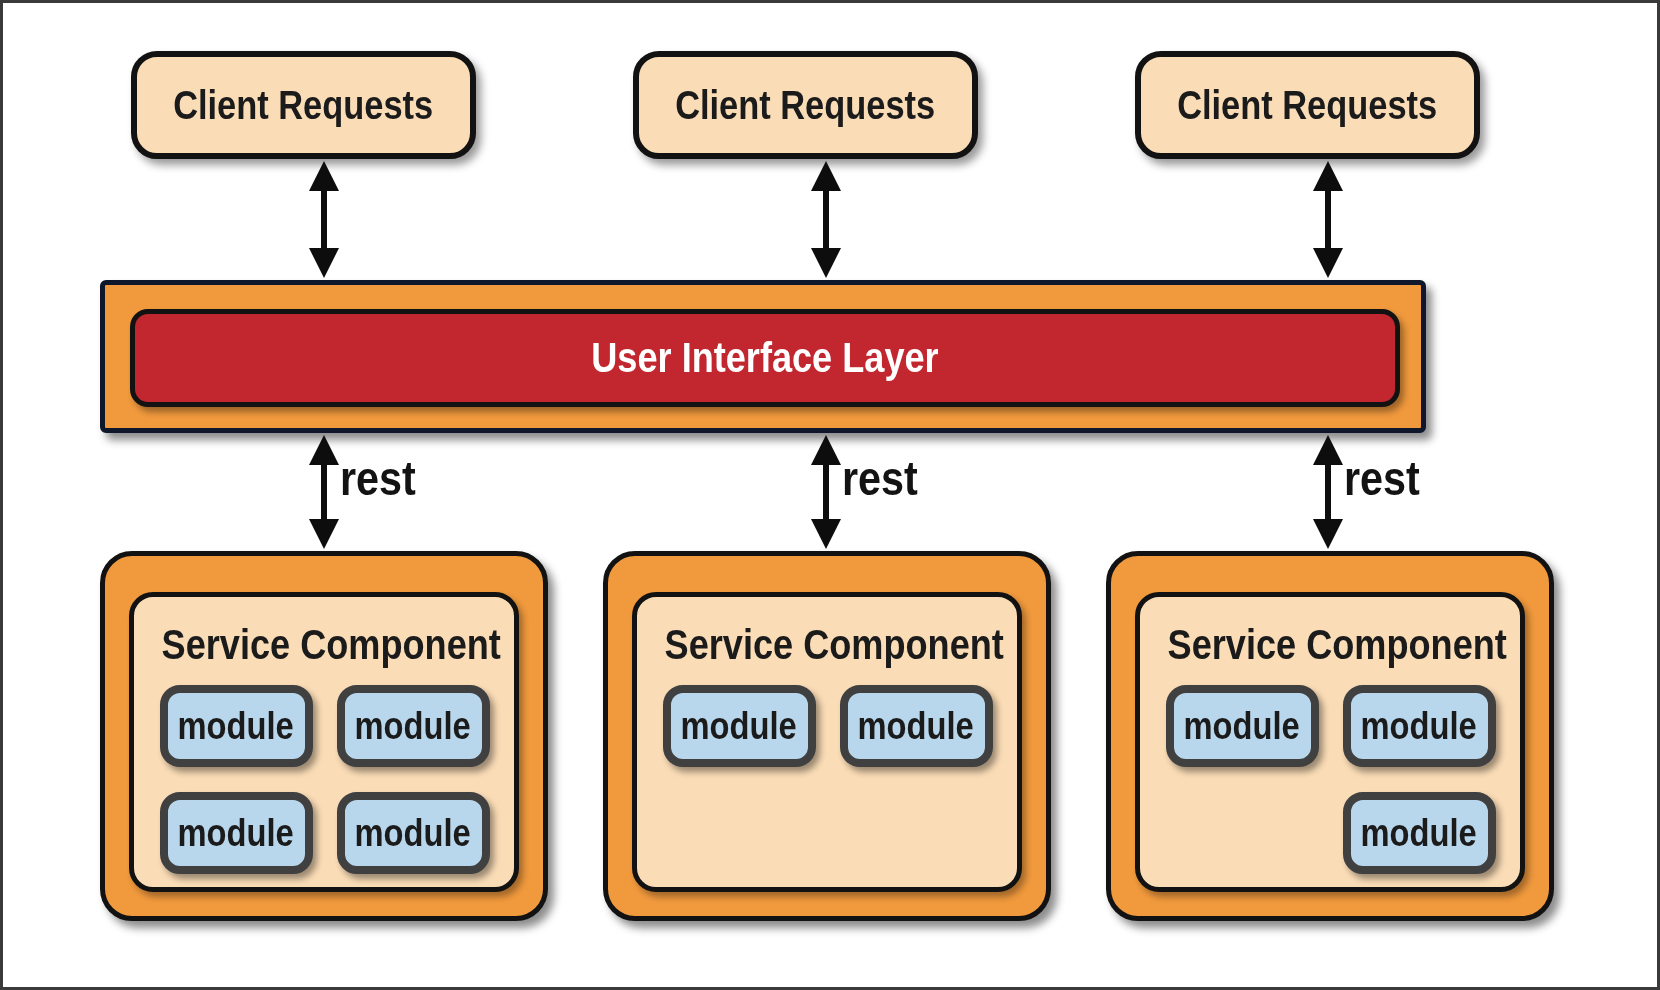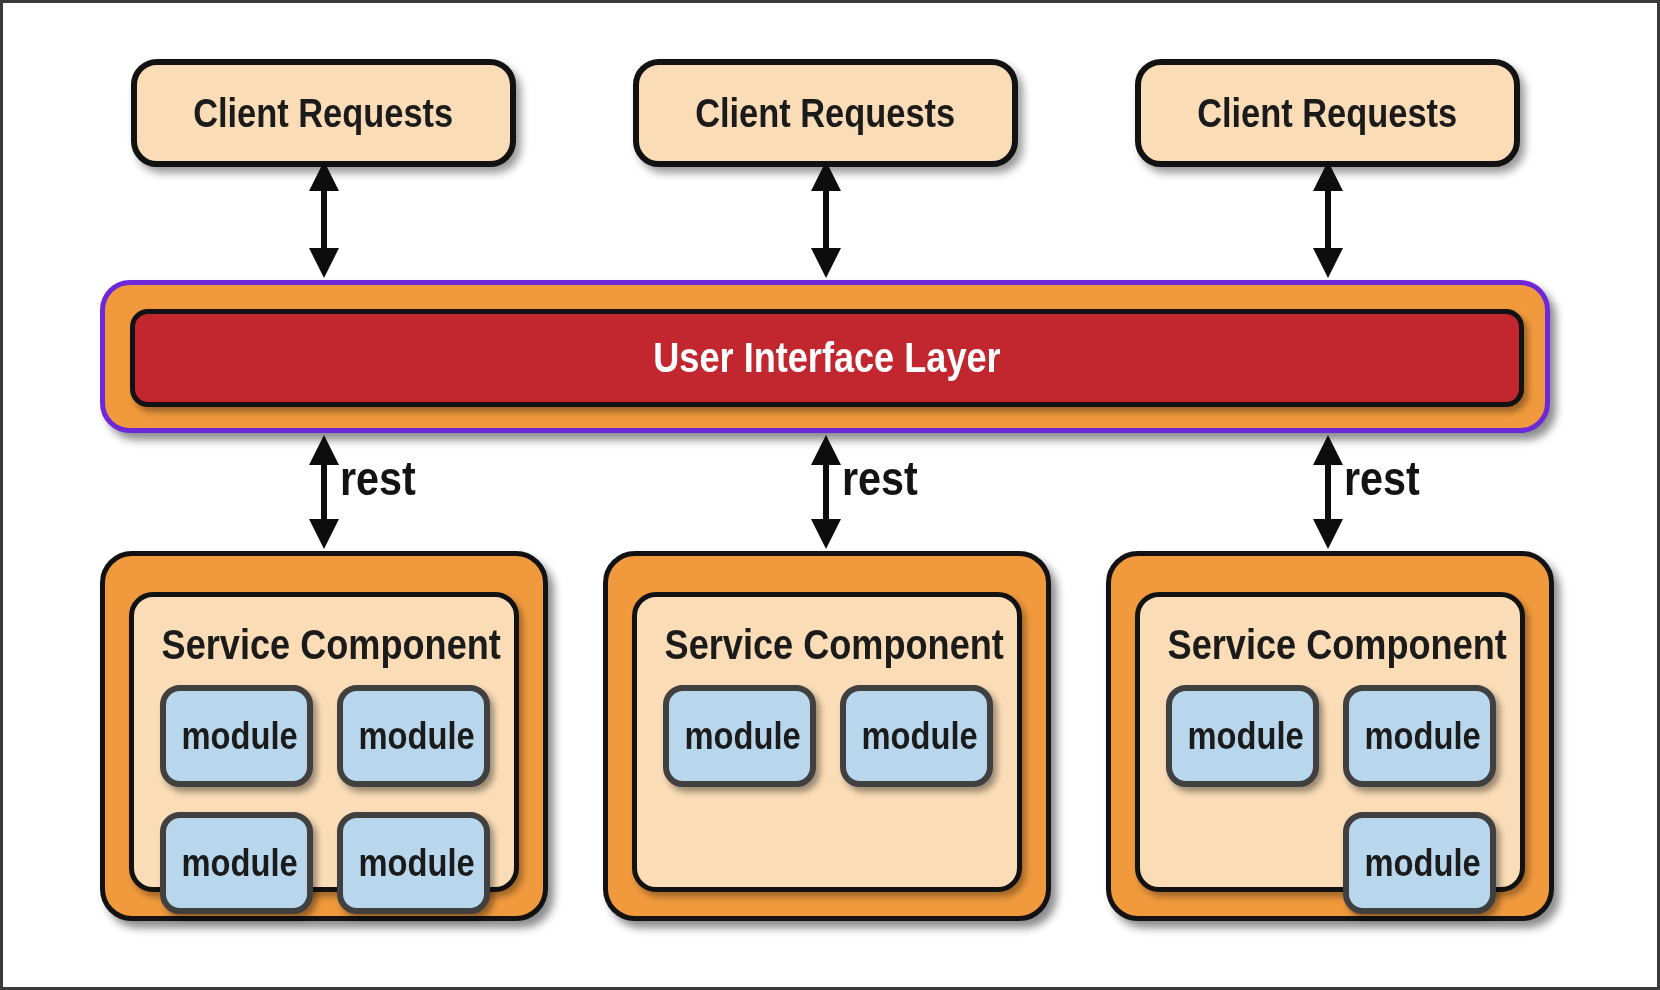--- a/index.html
+++ b/index.html
@@ -6,38 +6,38 @@
   .canvas {
     position:relative; width:1660px; height:990px;
     background:#ffffff; border:3px solid #3a3a3a; box-sizing:border-box;
     font-family:"Liberation Sans", sans-serif; color:#1b1b1b; overflow:hidden;
   }
   .cond { display:inline-block; transform:scaleX(0.86); transform-origin:center; white-space:nowrap; }
   .cond-left { display:inline-block; transform:scaleX(0.86); transform-origin:left center; white-space:nowrap; }
 
   
   .client-box {
-    position:absolute; top:56px; width:385px; height:108px; box-sizing:border-box;
+    position:absolute; top:48px; width:345px; height:108px; box-sizing:border-box;
     background:#FADCB6; border:6px solid #121212; border-radius:26px;
     display:flex; align-items:center; justify-content:center;
     box-shadow:5px 6px 8px rgba(0,0,0,0.40);
     font-size:40px; font-weight:bold;
   }
   .client-1 { left:128px; }
   .client-2 { left:630px; }
   .client-3 { left:1132px; }
 
   
   .varrow { position:absolute; }
   .varrow polygon, .varrow rect { fill:#0d0d0d; }
 
   
   .ui-outer {
-    position:absolute; left:97px; top:277px; width:1450px; height:153px; box-sizing:border-box;
-    background:#F0993D; border:5px solid #6d28d9; border-radius:30px;
+    position:absolute; left:97px; top:277px; width:1326px; height:153px; box-sizing:border-box;
+    background:#F0993D; border:5px solid #0f172a; border-radius:6px;
     box-shadow:6px 7px 9px rgba(0,0,0,0.45);
   }
   .ui-inner {
     position:absolute; left:25px; right:21px; top:24px; bottom:21px; box-sizing:border-box;
     background:#C2262E; border:5px solid #121212; border-radius:18px;
     display:flex; align-items:center; justify-content:center;
     box-shadow:4px 5px 6px rgba(0,0,0,0.35);
     color:#ffffff; font-size:42px; font-weight:bold;
   }
 
@@ -67,23 +67,23 @@
   .service-title {
     position:absolute; top:24px; left:0; width:100%; text-align:center;
     font-size:42px; font-weight:bold; color:#1b1b1b;
   }
   .modules {
     position:absolute; left:26px; right:26px; top:88px;
     display:grid; grid-template-columns:1fr 1fr; column-gap:24px; row-gap:25px;
     justify-items:center;
   }
   .module {
-    width:153px; height:102px; box-sizing:border-box;
-    background:#B9D7EC; border:6px solid #404040; border-radius:20px;
-    display:flex; align-items:center; justify-content:flex-end;
+    width:153px; height:82px; box-sizing:border-box;
+    background:#B9D7EC; border:8px solid #404040; border-radius:20px;
+    display:flex; align-items:center; justify-content:flex-start;
     box-shadow:4px 5px 6px rgba(0,0,0,0.38);
     font-size:38px; font-weight:bold;
   }
   .col2 { grid-column:2; }
 </style>
 </head>
 <body>
 
 <div class="canvas">
 

